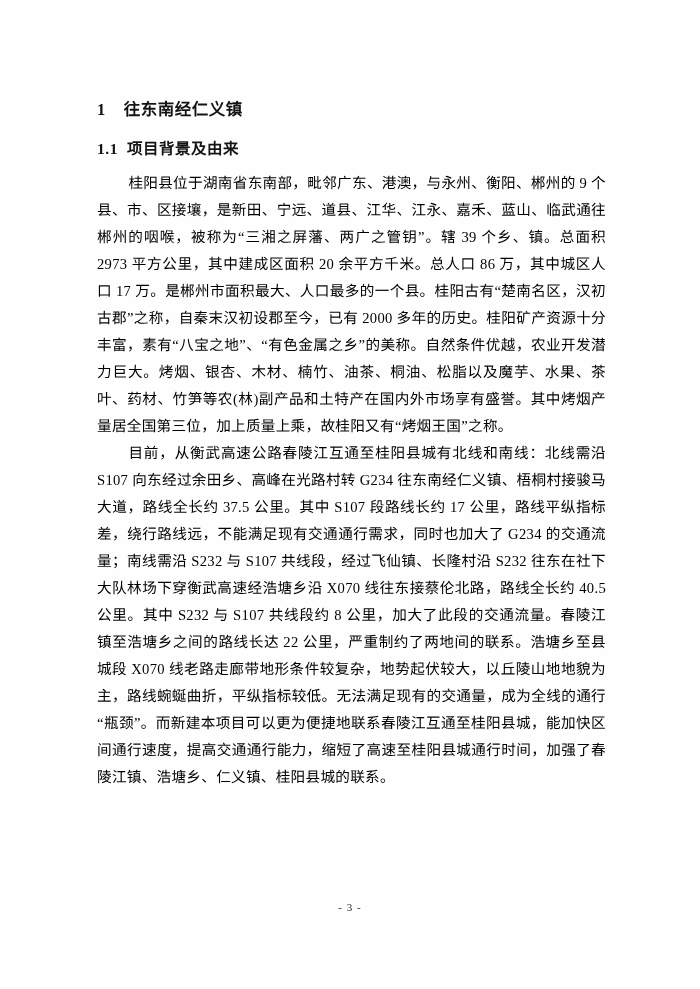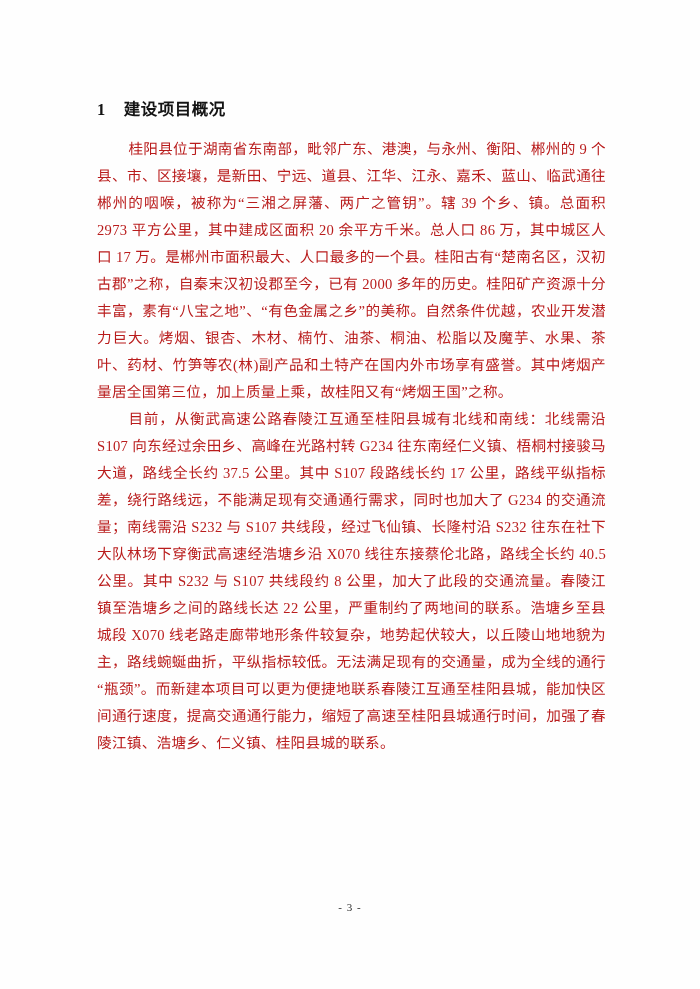--- a/index.html
+++ b/index.html
@@ -47,44 +47,48 @@
     margin-right: 9px;
   }
   .body-text p {
     margin: 0;
     font-size: 14.6px;
     line-height: 27px;
     text-align: justify;
     text-justify: inter-ideograph;
     text-indent: 2.15em;
     letter-spacing: 0.3px;
-    color: #b91c1c;
+    color: #000000;
   }
   .page-footer {
     position: absolute;
     left: 0;
     right: 0;
     bottom: 76px;
     text-align: center;
     font-size: 11px;
     color: #2a2a2a;
     letter-spacing: 1px;
   }
 </style>
 </head>
 <body>
 
 <div class="page">
   <div class="content">
 
     <h1 class="chapter-heading">
       <span class="num">1</span>
-      <span class="title">建设项目概况</span>
+      <span class="title">往东南经仁义镇</span>
     </h1>
 
+    <h2 class="section-heading">
+      <span class="num">1.1</span>
+      <span class="title">项目背景及由来</span>
+    </h2>
 
     <div class="body-text">
       <p>桂阳县位于湖南省东南部，毗邻广东、港澳，与永州、衡阳、郴州的 9 个县、市、区接壤，是新田、宁远、道县、江华、江永、嘉禾、蓝山、临武通往郴州的咽喉，被称为“三湘之屏藩、两广之管钥”。辖 39 个乡、镇。总面积 2973 平方公里，其中建成区面积 20 余平方千米。总人口 86 万，其中城区人口 17 万。是郴州市面积最大、人口最多的一个县。桂阳古有“楚南名区，汉初古郡”之称，自秦末汉初设郡至今，已有 2000 多年的历史。桂阳矿产资源十分丰富，素有“八宝之地”、“有色金属之乡”的美称。自然条件优越，农业开发潜力巨大。烤烟、银杏、木材、楠竹、油茶、桐油、松脂以及魔芋、水果、茶叶、药材、竹笋等农(林)副产品和土特产在国内外市场享有盛誉。其中烤烟产量居全国第三位，加上质量上乘，故桂阳又有“烤烟王国”之称。</p>
       <p>目前，从衡武高速公路春陵江互通至桂阳县城有北线和南线：北线需沿 S107 向东经过余田乡、高峰在光路村转 G234 往东南经仁义镇、梧桐村接骏马大道，路线全长约 37.5 公里。其中 S107 段路线长约 17 公里，路线平纵指标差，绕行路线远，不能满足现有交通通行需求，同时也加大了 G234 的交通流量；南线需沿 S232 与 S107 共线段，经过飞仙镇、长隆村沿 S232 往东在社下大队林场下穿衡武高速经浩塘乡沿 X070 线往东接蔡伦北路，路线全长约 40.5 公里。其中 S232 与 S107 共线段约 8 公里，加大了此段的交通流量。春陵江镇至浩塘乡之间的路线长达 22 公里，严重制约了两地间的联系。浩塘乡至县城段 X070 线老路走廊带地形条件较复杂，地势起伏较大，以丘陵山地地貌为主，路线蜿蜒曲折，平纵指标较低。无法满足现有的交通量，成为全线的通行“瓶颈”。而新建本项目可以更为便捷地联系春陵江互通至桂阳县城，能加快区间通行速度，提高交通通行能力，缩短了高速至桂阳县城通行时间，加强了春陵江镇、浩塘乡、仁义镇、桂阳县城的联系。</p>
     </div>
 
   </div>
 
   <div class="page-footer">- 3 -</div>
 </div>

